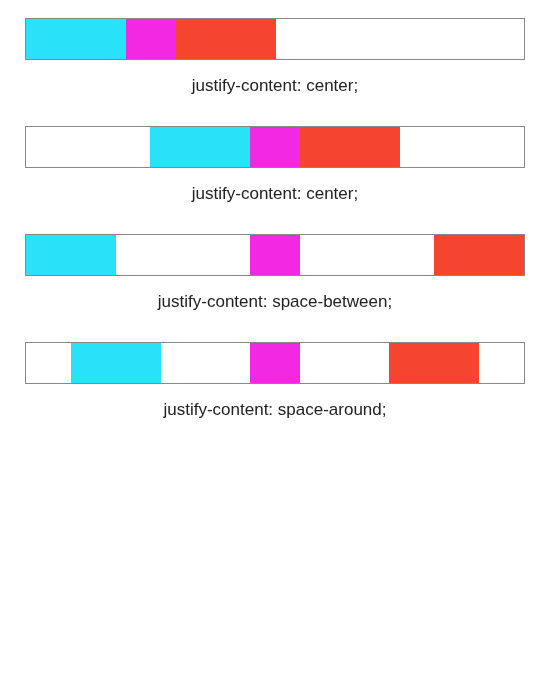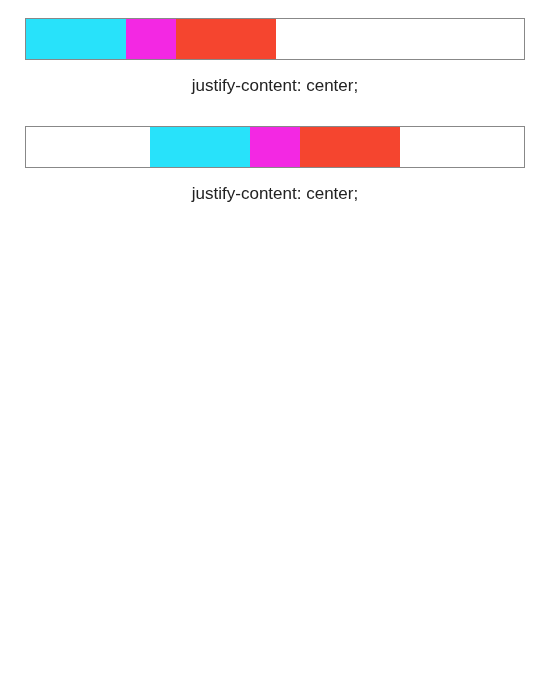--- a/index.html
+++ b/index.html
@@ -63,13 +63,29 @@
       <div class="caption">justify-content: center;</div>
     </div>
     <div class="example">
       <div class="flex-container center">
         <div class="box cyan w-lg"></div>
         <div class="box magenta w-sm"></div>
         <div class="box red w-lg"></div>
       </div>
       <div class="caption">justify-content: center;</div>
     </div>
+    <div class="example">
+      <div class="flex-container between">
+        <div class="box cyan w-md"></div>
+        <div class="box magenta w-sm"></div>
+        <div class="box red w-md"></div>
+      </div>
+      <div class="caption">justify-content: space-between;</div>
+    </div>
+    <div class="example">
+      <div class="flex-container around">
+        <div class="box cyan w-md"></div>
+        <div class="box magenta w-sm"></div>
+        <div class="box red w-md"></div>
+      </div>
+      <div class="caption">justify-content: space-around;</div>
+    </div>
   </div>
 
 </body></html>

